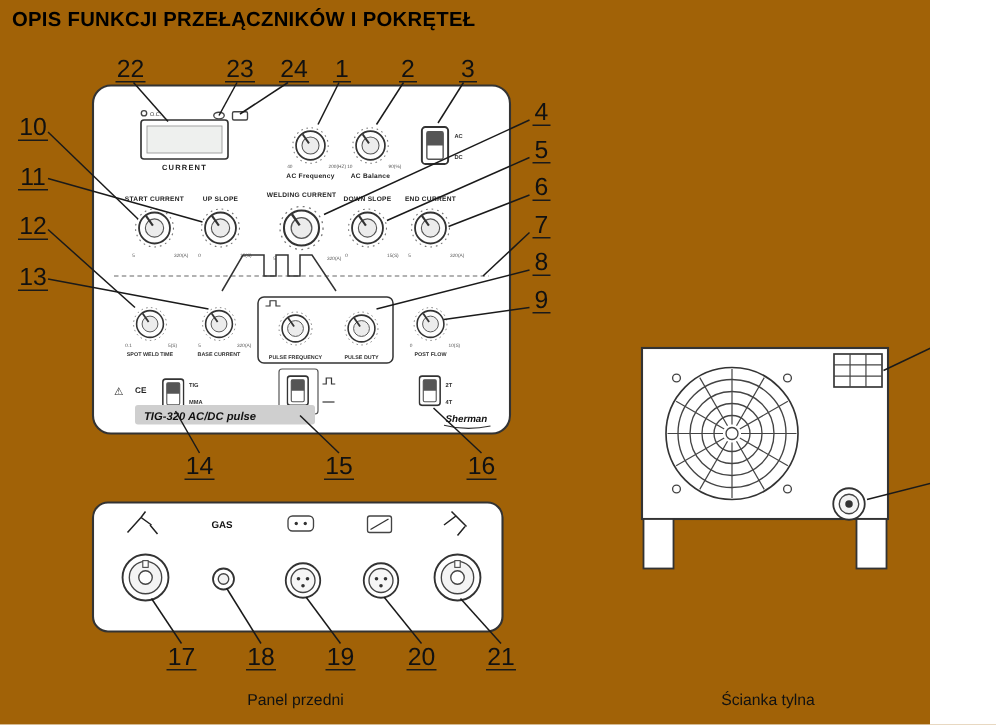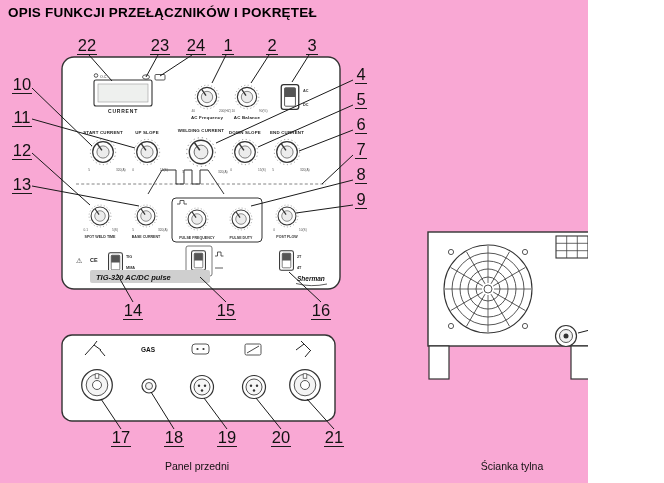--- a/index.html
+++ b/index.html
@@ -1,17 +1,17 @@
 <!DOCTYPE html>
 <html><head>
 <meta charset="utf-8">
 <style>
   html,body{margin:0;padding:0;background:#fff;}
-  #stage{position:relative;width:588px;height:483px;background:#f9a8d4;overflow:hidden;
-         font-family:"Liberation Sans",sans-serif;}
+  #stage{position:relative;width:588px;height:483px;background:#a16207;overflow:hidden;
+         font-family:"Liberation Sans",sans-serif;padding-left:32px;}
   svg{position:absolute;left:0;top:0;font-family:"Liberation Sans",sans-serif;}
   .outline{fill:#fff;stroke:#333;stroke-width:1.4;}
   .thin{fill:none;stroke:#444;stroke-width:0.9;}
   .lead{stroke:#1a1a1a;stroke-width:1;fill:none;}
   .underline{stroke:#1a1a1a;stroke-width:1;}
   .callout-num{font-size:16.5px;fill:#111;text-anchor:middle;}
   .title-txt{font-size:13.5px;font-weight:bold;fill:#000;letter-spacing:0.2px;}
   .cap{font-size:10.5px;fill:#111;text-anchor:middle;}
   .lbl{font-size:4.4px;font-weight:bold;fill:#222;text-anchor:middle;letter-spacing:0.2px;}
   .lbl-sm{font-size:3.6px;font-weight:bold;fill:#333;text-anchor:middle;}

